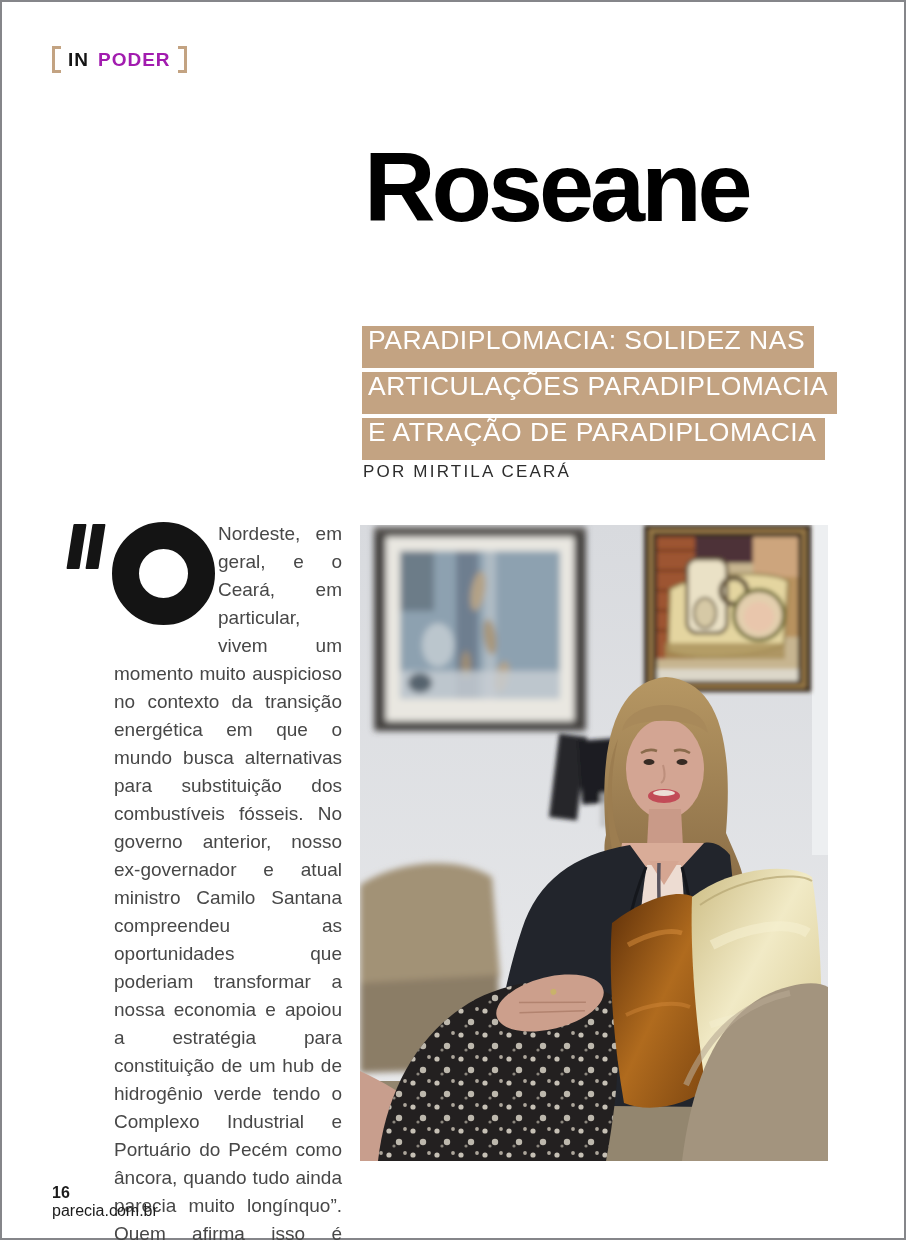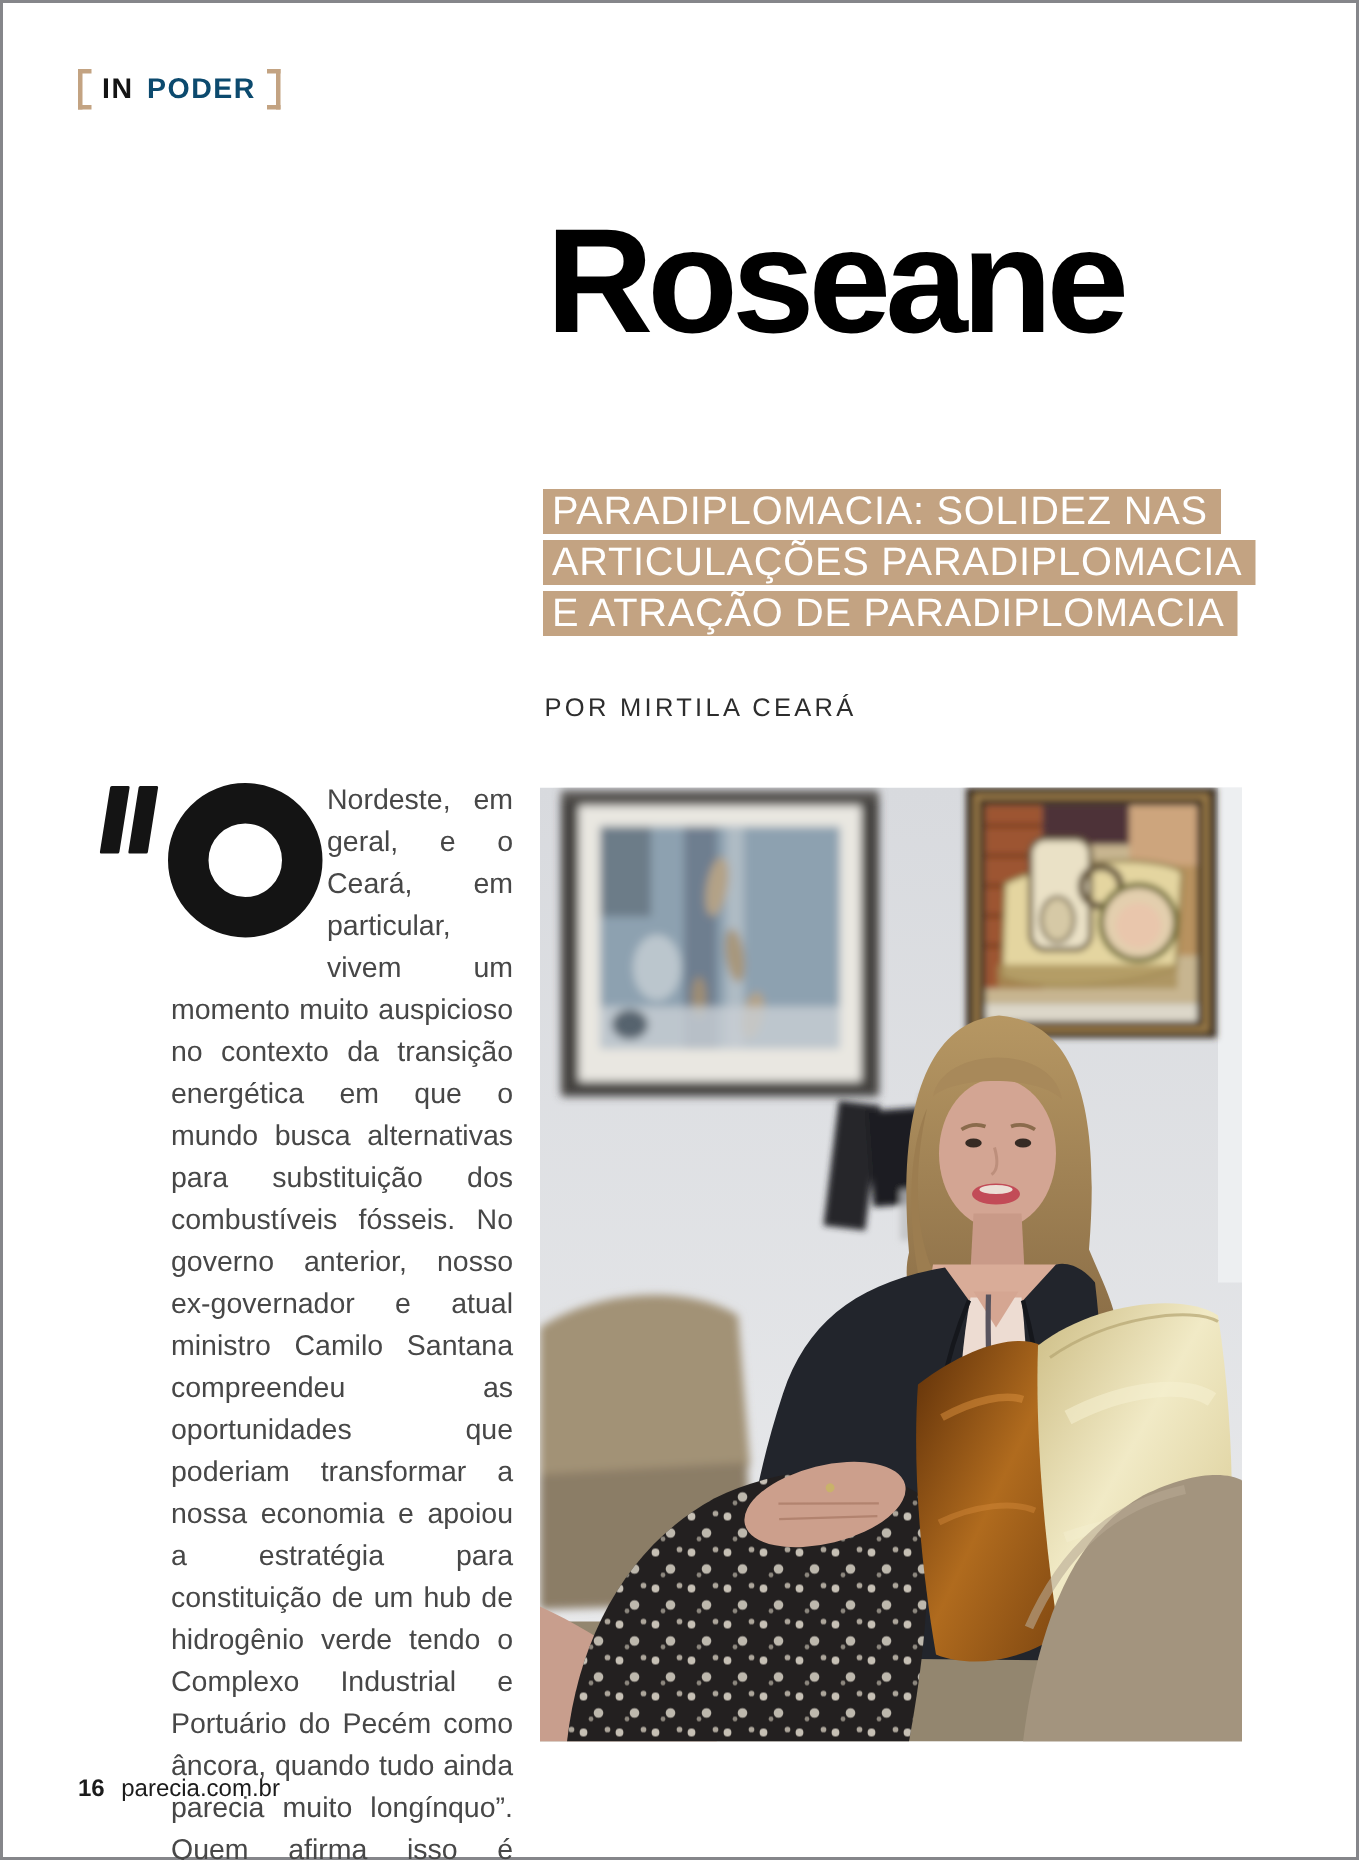--- a/index.html
+++ b/index.html
@@ -11,46 +11,46 @@
     font-family:"Liberation Sans", sans-serif;
     box-shadow: inset 0 0 0 2px #85868a;
   }
   
   .masthead{position:absolute;left:52px;top:46px;display:flex;align-items:flex-start;gap:7px;}
   .bracket{width:9px;height:27px;box-sizing:border-box;}
   .bracket.left{border:3px solid #c3a382;border-right:none;}
   .bracket.right{border:3px solid #c3a382;border-left:none;}
   .masthead .word{font-size:19px;font-weight:bold;letter-spacing:1px;line-height:27px;}
   .masthead .w-in{color:#141414;}
-  .masthead .w-poder{color:#0c4a6e;margin-left:2px;}
+  .masthead .w-poder{color:#a21caf;margin-left:2px;}
   
   .title{position:absolute;left:364px;top:144px;font-weight:bold;
          font-size:99px;line-height:86px;letter-spacing:-4px;color:#000000;white-space:nowrap;}
   
   .subtitle{position:absolute;left:362px;top:326px;}
   .subtitle-bar{display:table;background:#c3a382;color:#ffffff;
      font-size:26.5px;line-height:29px;letter-spacing:0.5px;
-     padding:0 9px 1px 6px;margin-bottom:4px;white-space:nowrap;}
+     padding:0 9px 13px 6px;margin-bottom:4px;white-space:nowrap;}
   
   .byline{position:absolute;left:363px;top:462px;font-size:17px;letter-spacing:2.2px;color:#2d2d2d;}
   
   .body-col{position:absolute;left:114px;top:520px;width:228px;}
   .body-col p{margin:0;font-size:19px;line-height:28px;color:#474747;
       text-align:justify;hyphens:auto;-webkit-hyphens:auto;}
   .dropcap{float:left;width:148px;height:140px;margin-left:-44px;
       display:flex;align-items:flex-start;gap:6px;padding-top:2px;box-sizing:border-box;}
   .qbars{display:flex;gap:6px;margin-top:2px;}
   .qbar{width:13px;height:45px;background:#141414;transform:skewX(-9deg);border-radius:1px;}
   .oring{width:103px;height:103px;border:27px solid #141414;border-radius:50%;box-sizing:border-box;margin-left:4px;}
   .sr-only{position:absolute;width:1px;height:1px;overflow:hidden;clip:rect(0 0 0 0);white-space:nowrap;}
   
   .photo{position:absolute;left:360px;top:525px;width:468px;height:636px;}
   
-  .footer{position:absolute;left:52px;top:1184px;display:flex;align-items:baseline;gap:11px;
-          font-size:16px;color:#1b1b1b;}
+  .footer{position:absolute;left:52px;top:1184px;display:flex;align-items:baseline;gap:0;
+          font-size:16px;color:#1b1b1b;flex-direction:column;}
   .footer .pnum{font-weight:bold;}
 </style>
 </head>
 <body>
 
 <div class="page">
 
   <div class="masthead">
     <span class="bracket left"></span>
     <span class="word w-in">IN</span>

